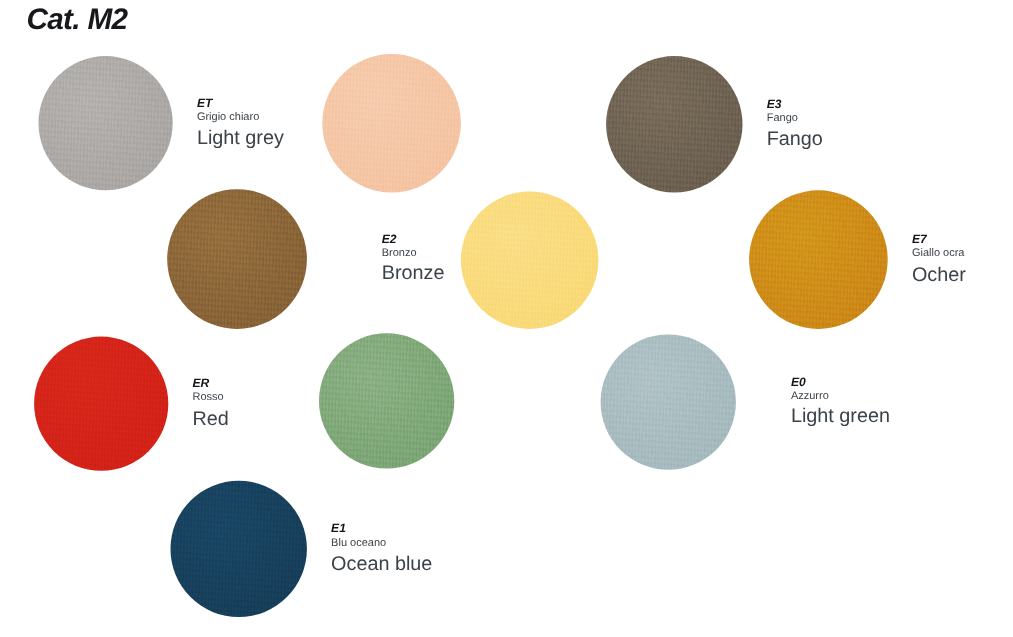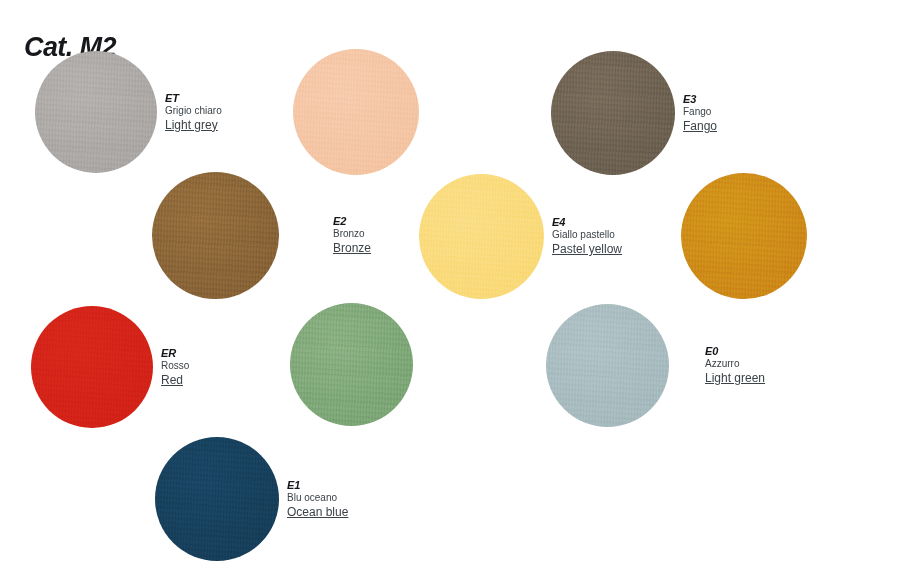--- a/index.html
+++ b/index.html
@@ -21,21 +21,20 @@
     position: absolute;
     left: 24px;
     top: 2px;
     font-family: "Liberation Sans", sans-serif;
     font-size: 27px;
     font-weight: bold;
     font-style: italic;
     letter-spacing: -0.6px;
     color: #16181c;
     white-space: nowrap;
-    margin-top: 30px;
   }
 
   
   .swatch-entry {
     position: absolute;
     display: flex;
     flex-direction: row;
     align-items: center;
   }
 
@@ -54,39 +53,38 @@
     background-image:
       repeating-linear-gradient(92deg, rgba(255,255,255,0.055) 0px, rgba(255,255,255,0.055) 1px, rgba(0,0,0,0.045) 2px, rgba(0,0,0,0.045) 3px),
       repeating-linear-gradient(4deg, rgba(255,255,255,0.04) 0px, rgba(255,255,255,0.04) 2px, rgba(0,0,0,0.035) 4px, rgba(0,0,0,0.035) 5px),
       radial-gradient(circle at 38% 33%, rgba(255,255,255,0.10), rgba(0,0,0,0.05) 72%);
     mix-blend-mode: overlay;
     opacity: 0.85;
     pointer-events: none;
   }
 
   .swatch-caption {
-    margin-left: 8px;
+    margin-left: 22px;
     line-height: 1.28;
     white-space: nowrap;
   }
   .swatch-code {
     font-size: 11px;
     font-weight: bold;
     font-style: italic;
     color: #14161a;
     letter-spacing: 0px;
   }
   .swatch-name-it {
     font-size: 10px;
     color: #3b4248;
   }
   .swatch-name-en {
-    font-size: 12px;
+    font-size: 18px;
     color: #3b4248;
-    text-decoration: underline;
   }
 </style>
 </head>
 <body>
 
 <div id="catalog-title">Cat. M2</div>
 
 <div id="swatch-layer">
     <div class="swatch-entry" style="left: 35px; top: 51px;">
       <div class="swatch-disc" style="width: 122px; height: 122px; background: rgb(172, 169, 166);"></div>
@@ -110,28 +108,28 @@
     <div class="swatch-entry" style="left: 152px; top: 172px; gap: 46px;">
       <div class="swatch-disc" style="width: 127px; height: 127px; background: rgb(138, 101, 56);"></div>
       <div class="swatch-caption">
         <div class="swatch-code">E2</div>
         <div class="swatch-name-it">Bronzo</div>
         <div class="swatch-name-en">Bronze</div>
       </div>
     </div>
     <div class="swatch-entry" style="left: 419px; top: 174px;">
       <div class="swatch-disc" style="width: 125px; height: 125px; background: rgb(250, 219, 123);"></div>
-      <div class="swatch-caption">
-        <div class="swatch-code">E4</div>
-        <div class="swatch-name-it">Giallo pastello</div>
-        <div class="swatch-name-en">Pastel yellow</div>
-      </div>
     </div>
     <div class="swatch-entry" style="left: 681px; top: 173px;">
       <div class="swatch-disc" style="width: 126px; height: 126px; background: rgb(206, 139, 24);"></div>
+      <div class="swatch-caption">
+        <div class="swatch-code">E7</div>
+        <div class="swatch-name-it">Giallo ocra</div>
+        <div class="swatch-name-en">Ocher</div>
+      </div>
     </div>
     <div class="swatch-entry" style="left: 31px; top: 306px;">
       <div class="swatch-disc" style="width: 122px; height: 122px; background: rgb(212, 35, 24);"></div>
       <div class="swatch-caption">
         <div class="swatch-code">ER</div>
         <div class="swatch-name-it">Rosso</div>
         <div class="swatch-name-en">Red</div>
       </div>
     </div>
     <div class="swatch-entry" style="left: 290px; top: 303px;">

